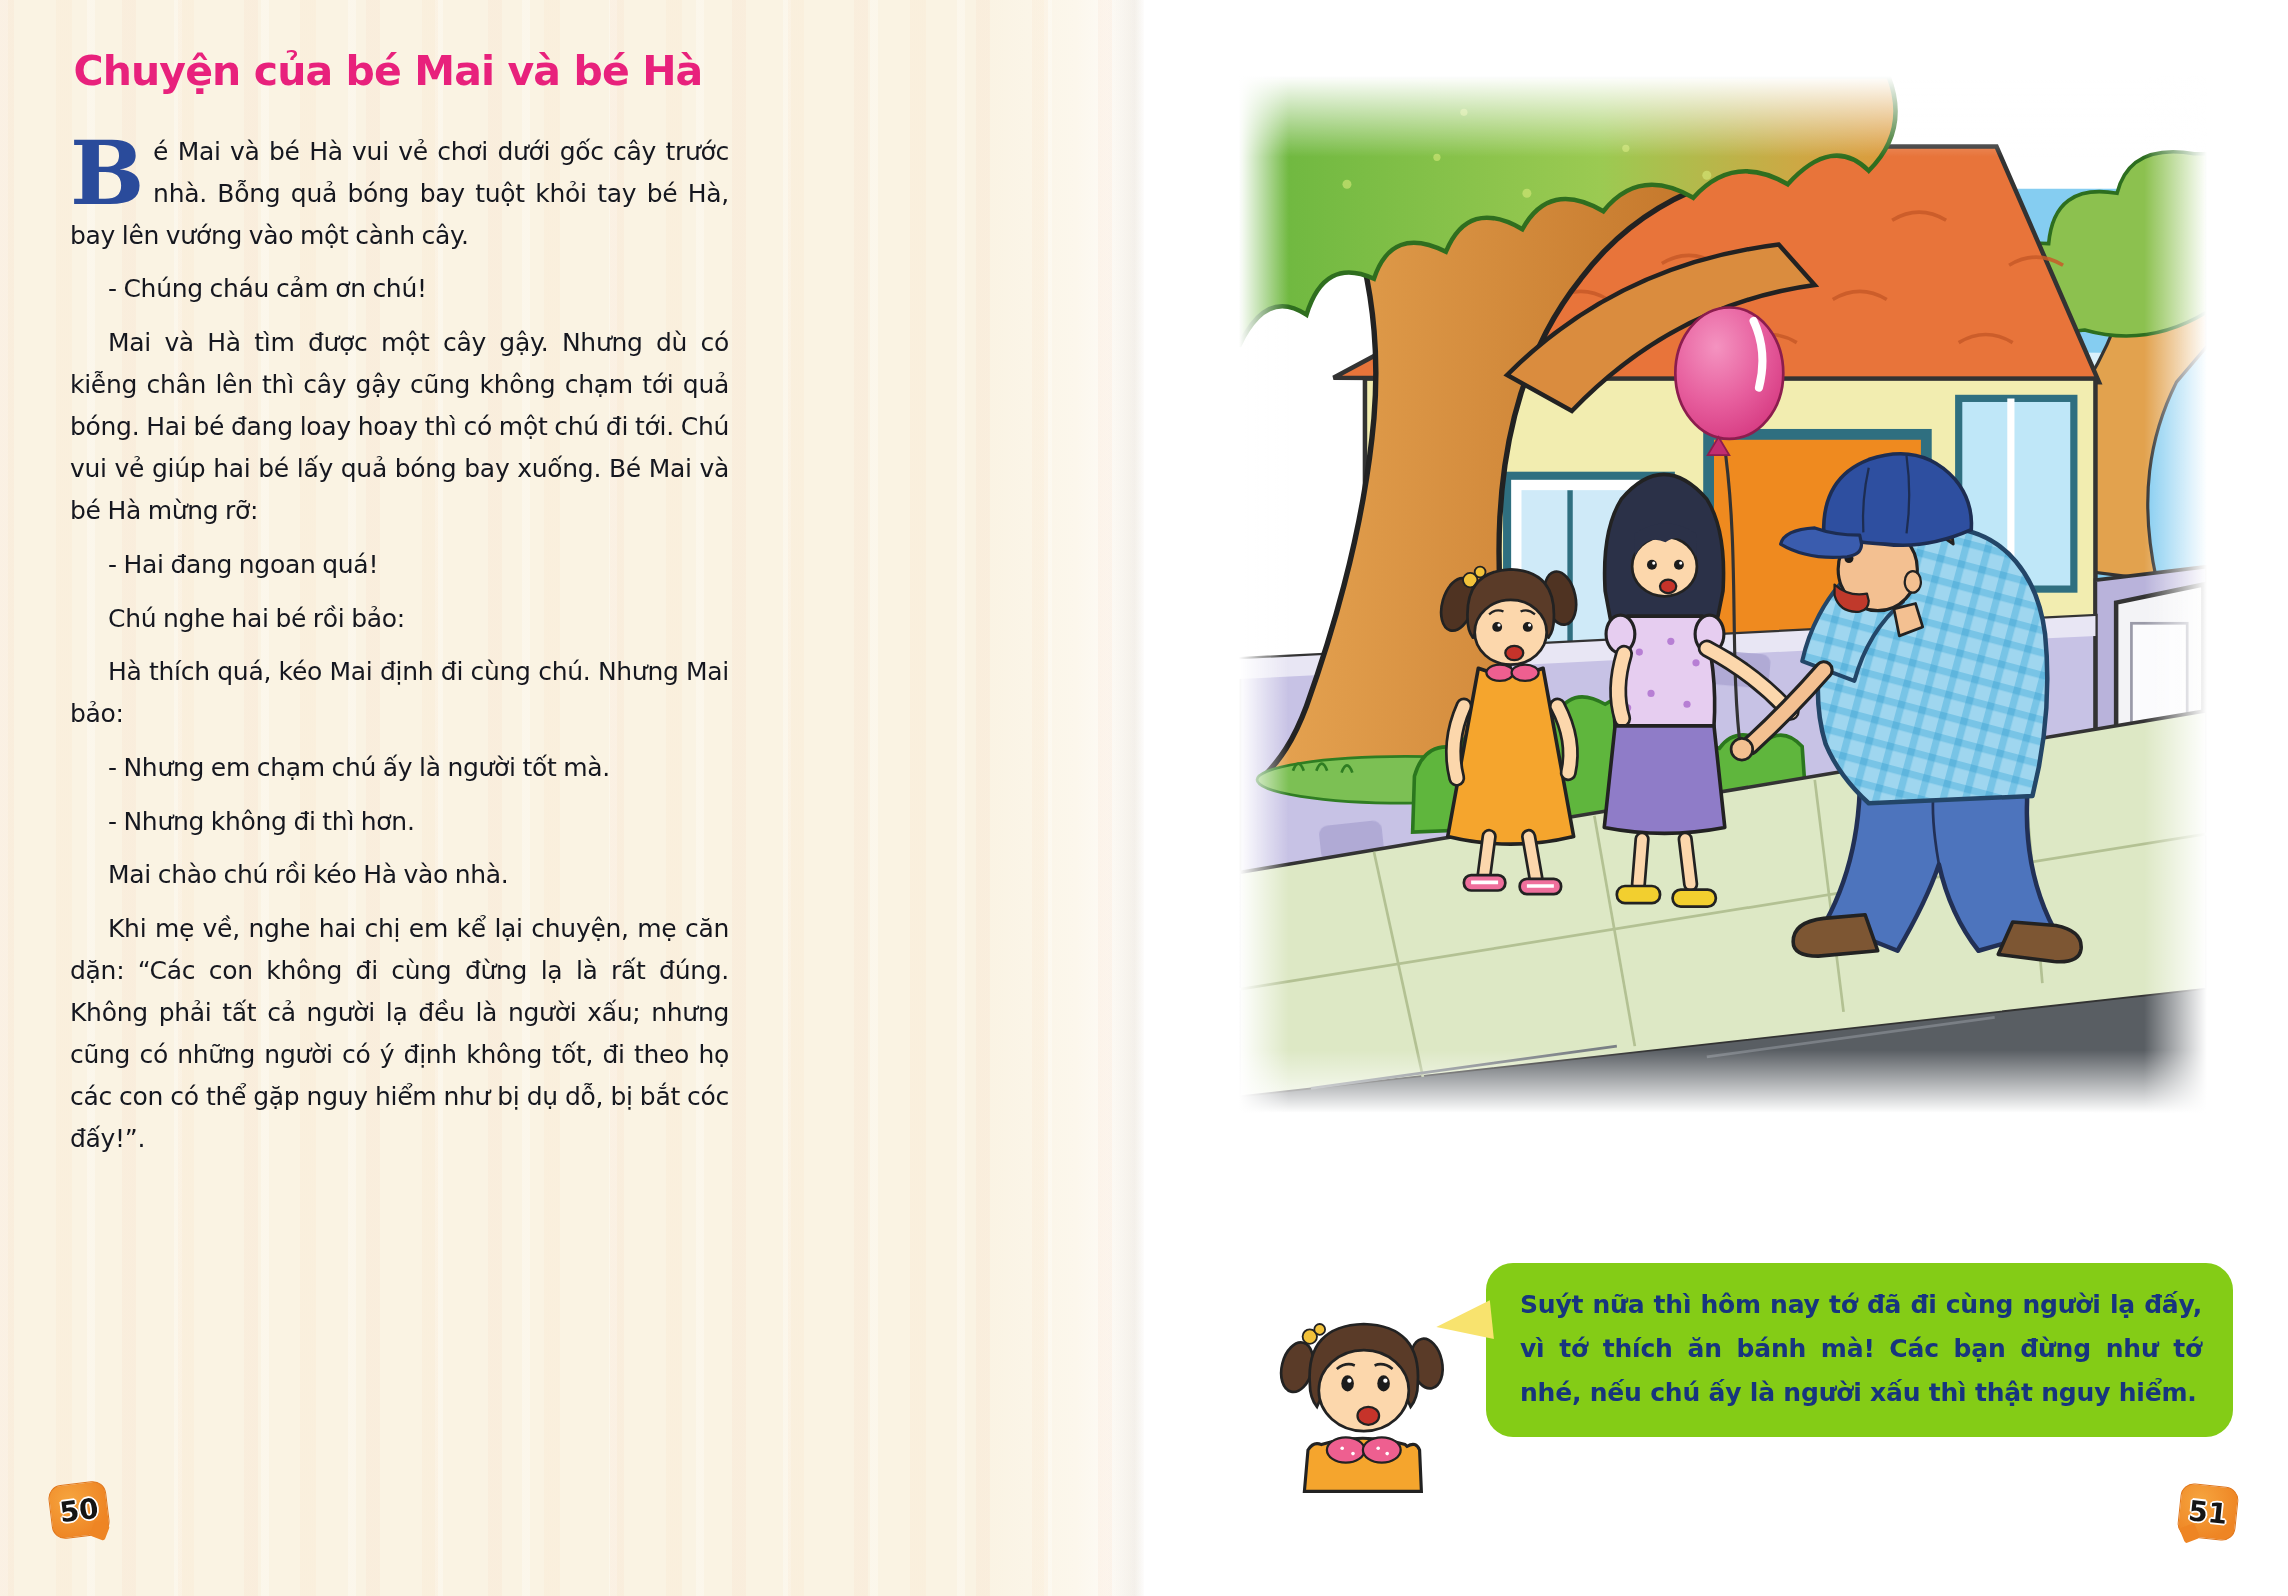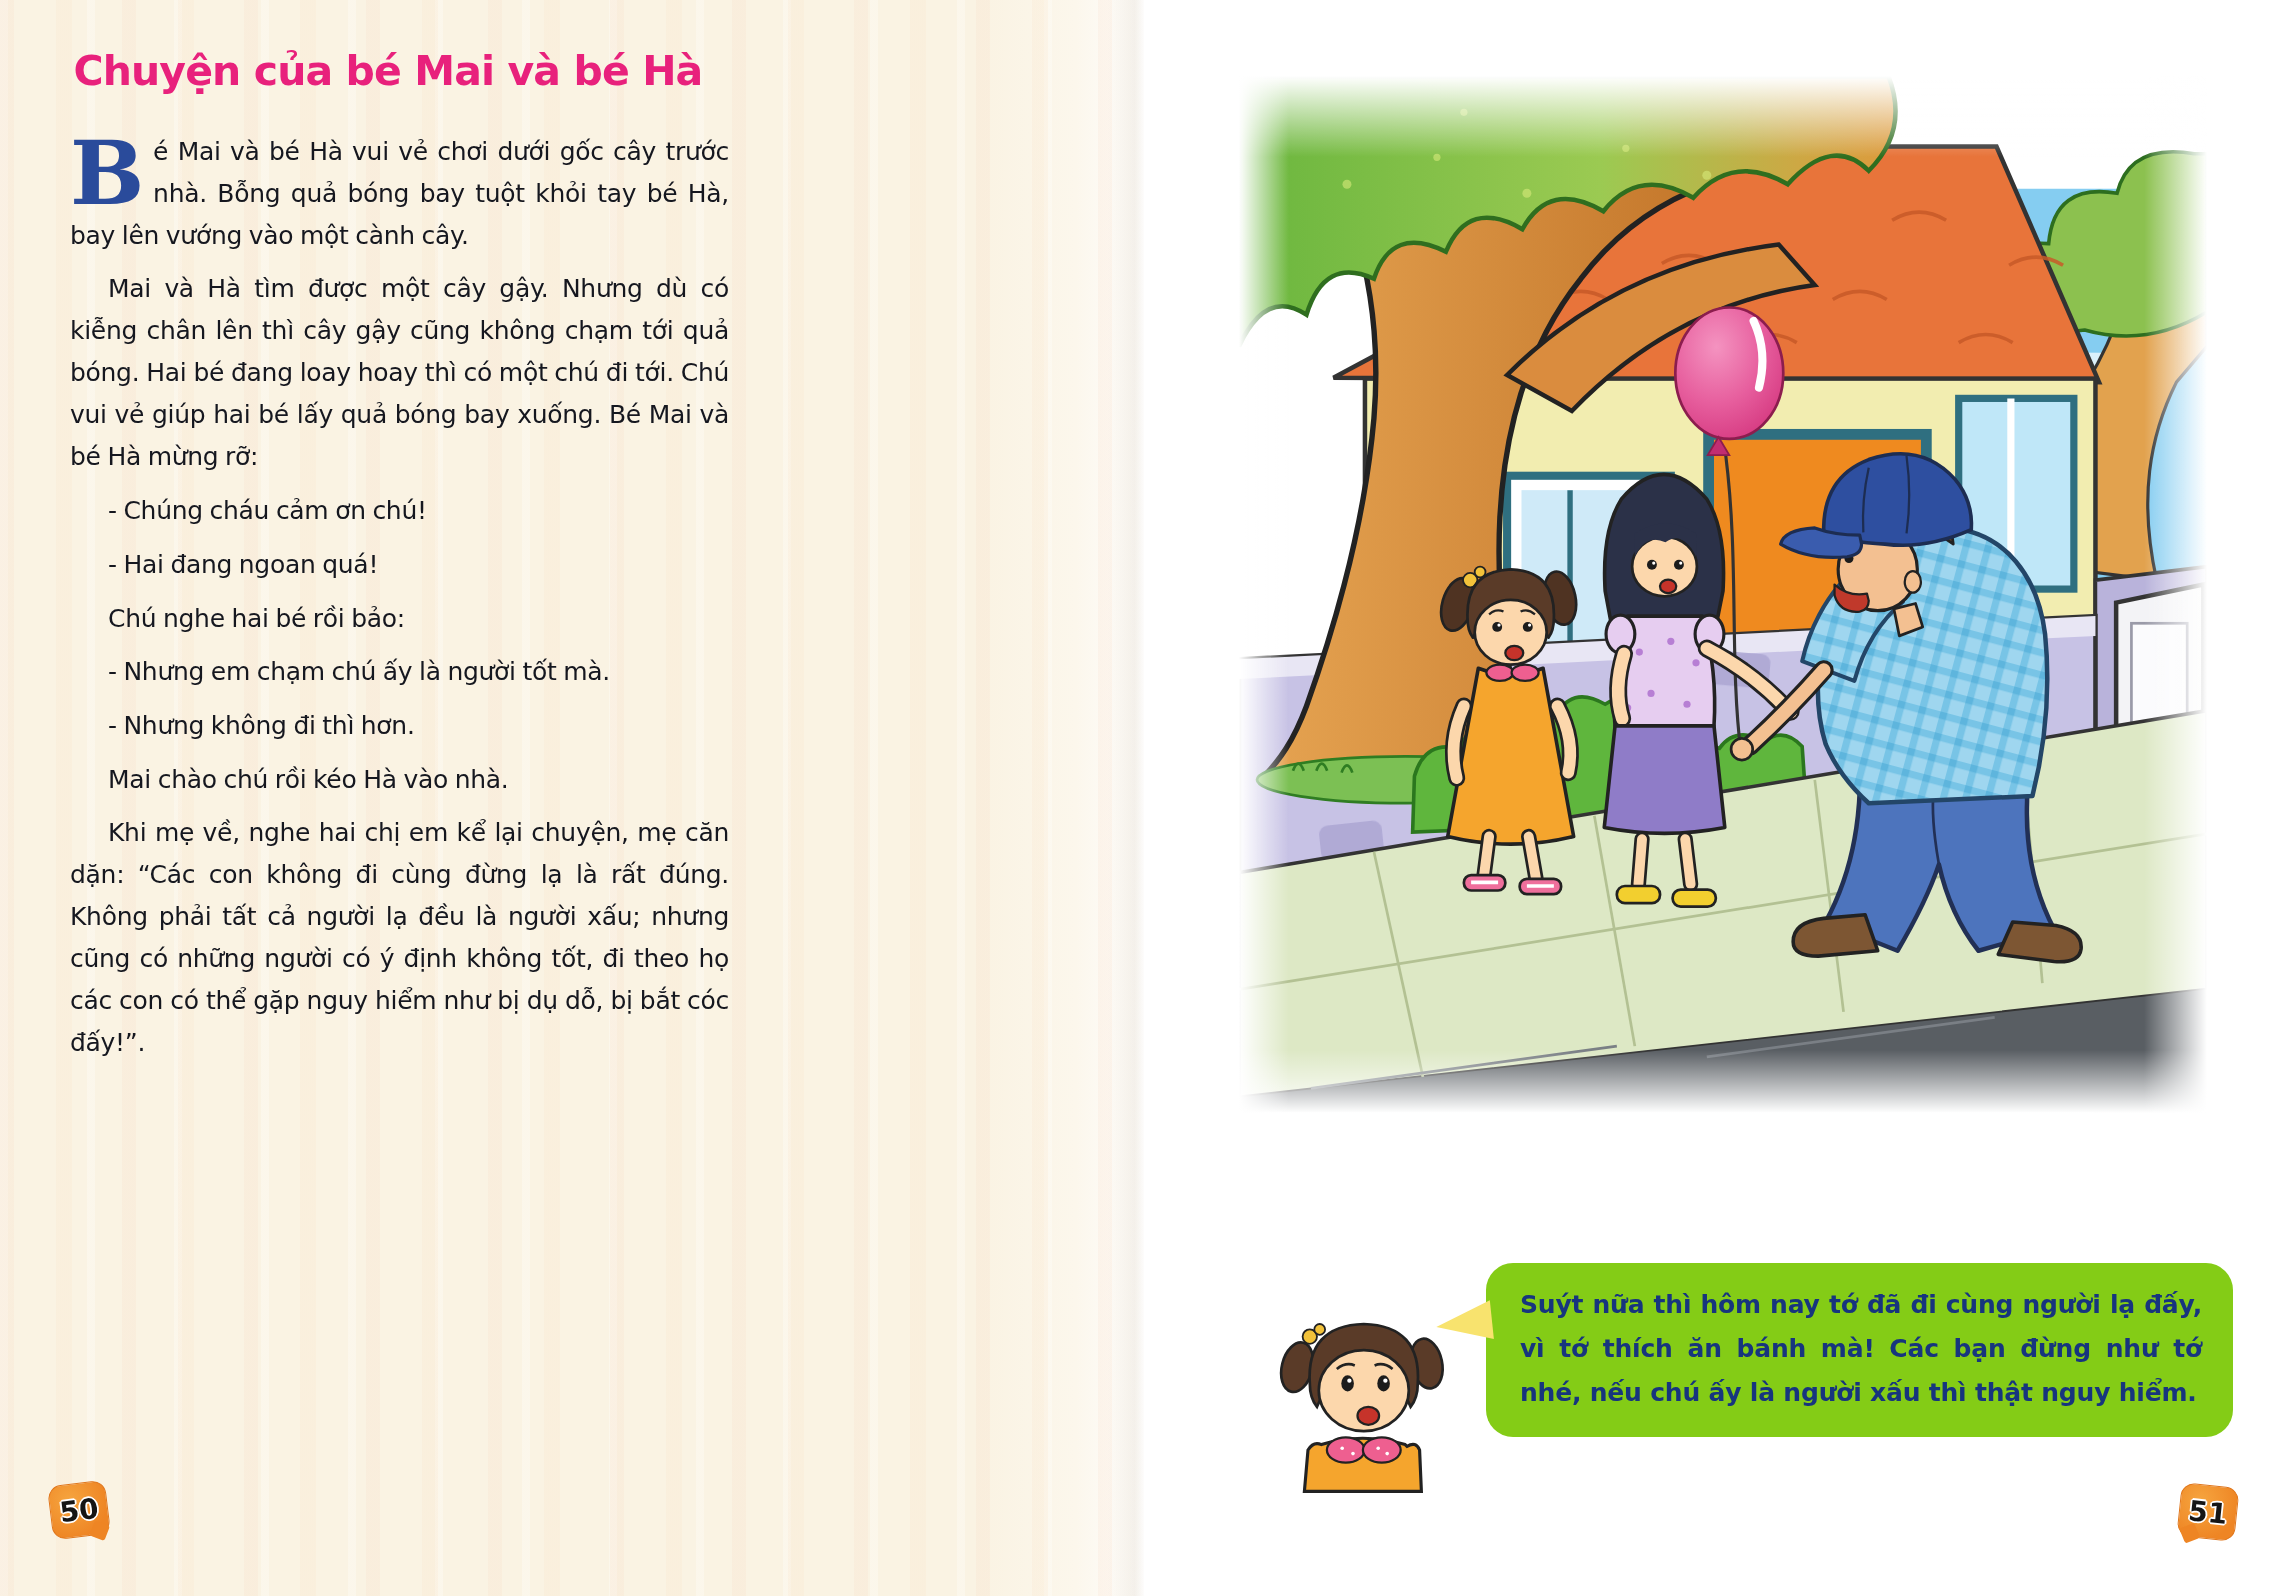--- a/index.html
+++ b/index.html
@@ -94,24 +94,25 @@
 </head>
 <body>
 
 <div class="spread">
 
   <section class="page-left">
     <div class="text-column">
       <h1 class="story-title">Chuyện của bé Mai và bé Hà</h1>
       <div class="story-body">
         <p class="first"><span class="dropcap">B</span><span>é Mai và bé Hà vui vẻ chơi dưới gốc cây trước nhà. Bỗng quả bóng bay tuột khỏi tay bé Hà, bay lên vướng vào một cành cây.</span></p>
+        <p>- Chúng cháu cảm ơn chú!</p>
         <p>Mai và Hà tìm được một cây gậy. Nhưng dù có kiễng chân lên thì cây gậy cũng không chạm tới quả bóng. Hai bé đang loay hoay thì có một chú đi tới. Chú vui vẻ giúp hai bé lấy quả bóng bay xuống. Bé Mai và bé Hà mừng rỡ:</p>
-        <p>- Chúng cháu cảm ơn chú!</p>
         <p>- Hai đang ngoan quá!</p>
         <p>Chú nghe hai bé rồi bảo:</p>
+        <p>Hà thích quá, kéo Mai định đi cùng chú. Nhưng Mai bảo:</p>
         <p>- Nhưng em chạm chú ấy là người tốt mà.</p>
         <p>- Nhưng không đi thì hơn.</p>
         <p>Mai chào chú rồi kéo Hà vào nhà.</p>
         <p>Khi mẹ về, nghe hai chị em kể lại chuyện, mẹ căn dặn: “Các con không đi cùng đừng lạ là rất đúng. Không phải tất cả người lạ đều là người xấu; nhưng cũng có những người có ý định không tốt, đi theo họ các con có thể gặp nguy hiểm như bị dụ dỗ, bị bắt cóc đấy!”.</p>
       </div>
     </div>
     <div class="page-badge badge-50">
       <span>50</span>
     </div>
     <div class="fold-shade"></div>

